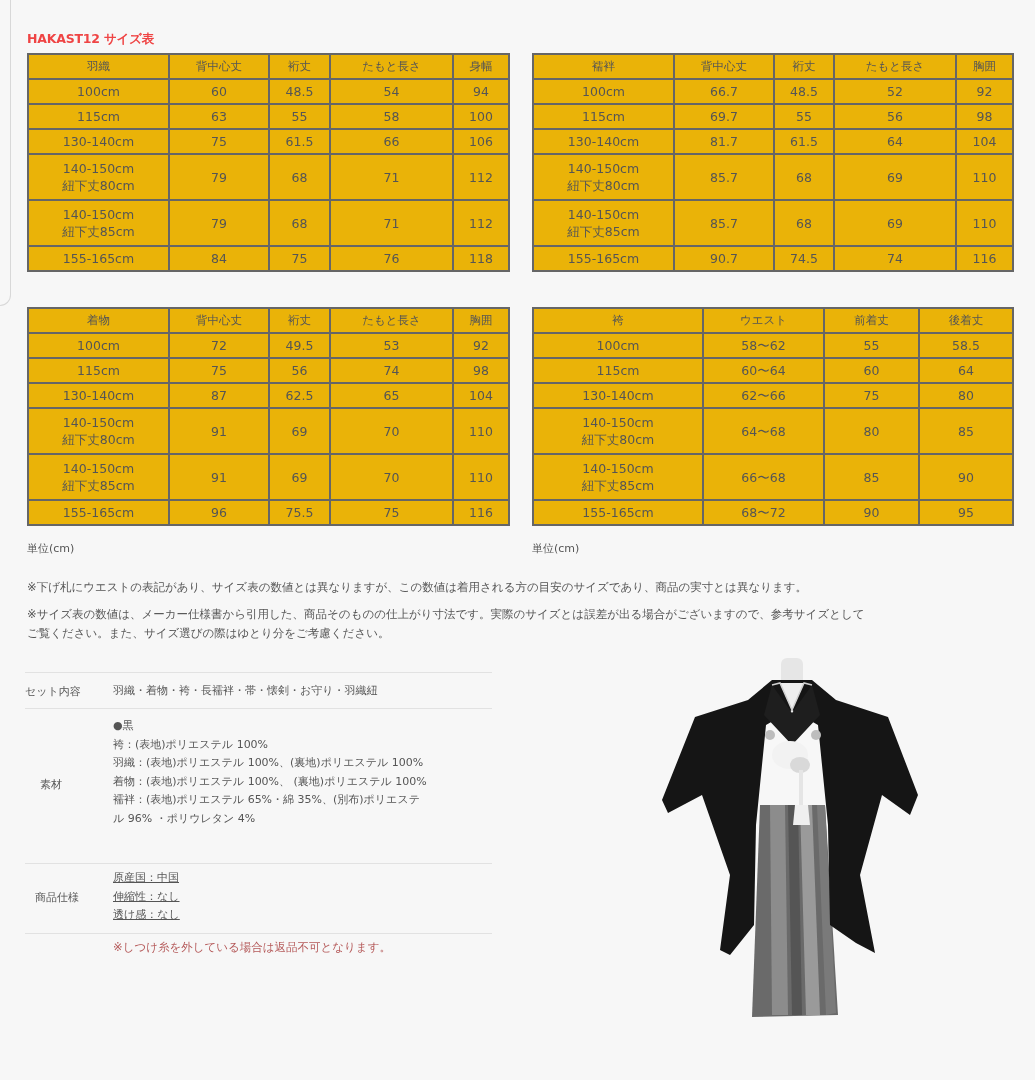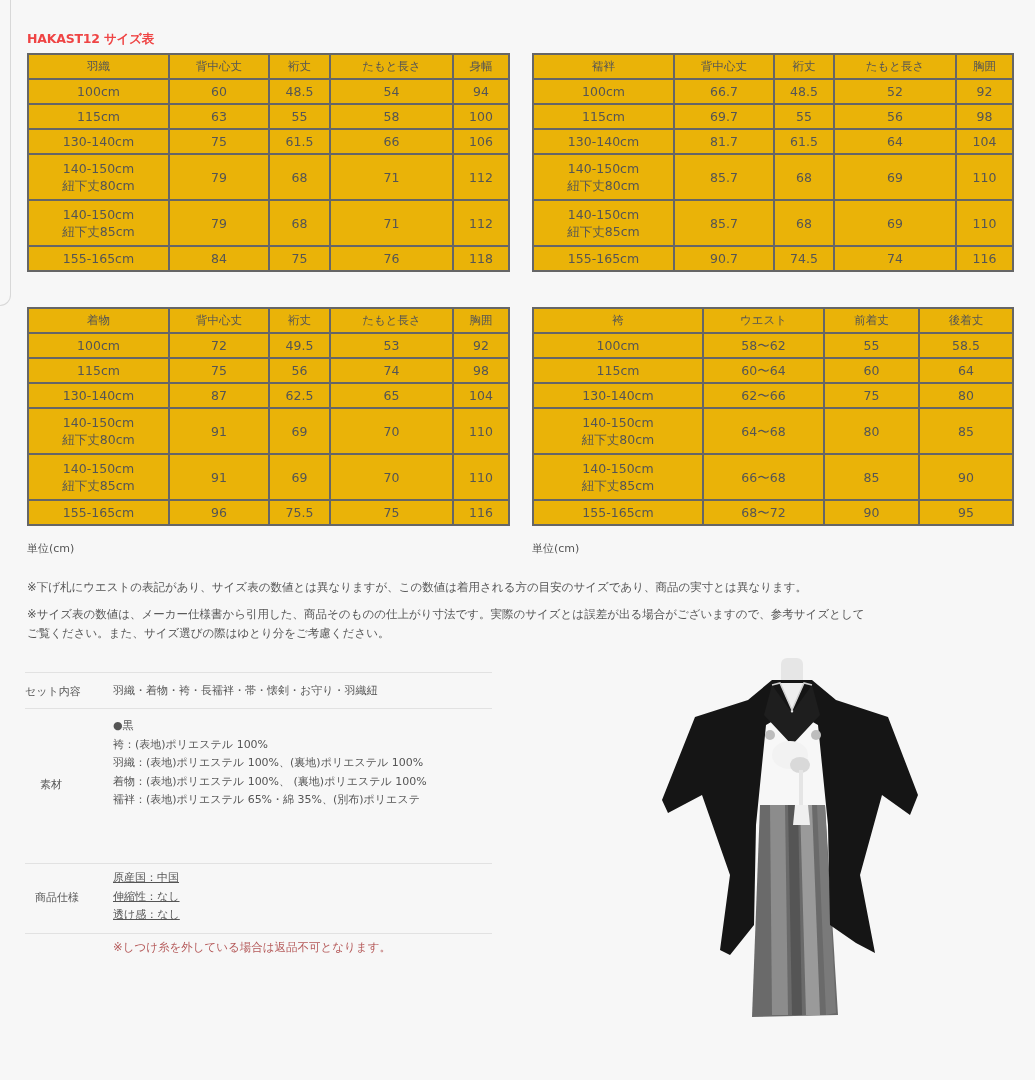--- a/index.html
+++ b/index.html
@@ -327,20 +327,21 @@
     <div class="spec-val" style="top:9px;">羽織・着物・袴・長襦袢・帯・懐剣・お守り・羽織紐</div>
   </div>
   <div class="spec-row" style="top:708px; height:155px;">
     <div class="spec-label" style="top:68px; left:15px;">素材</div>
     <div class="spec-val" style="top:8px;">
         <div>●黒</div>
         <div>袴：(表地)ポリエステル 100%</div>
         <div>羽織：(表地)ポリエステル 100%、(裏地)ポリエステル 100%</div>
         <div>着物：(表地)ポリエステル 100%、 (裏地)ポリエステル 100%</div>
         <div>襦袢：(表地)ポリエステル 65%・綿 35%、(別布)ポリエステ</div>
+        <div>ル 96% ・ポリウレタン 4%</div>
       </div>
   </div>
   <div class="spec-row" style="top:863px; height:70px;">
     <div class="spec-label" style="top:26px; left:10px;">商品仕様</div>
     <div class="spec-val" style="top:5px;text-decoration:underline;">
         <div>原産国：中国</div>
         <div>伸縮性：なし</div>
         <div>透け感：なし</div>
       </div>
   </div>

